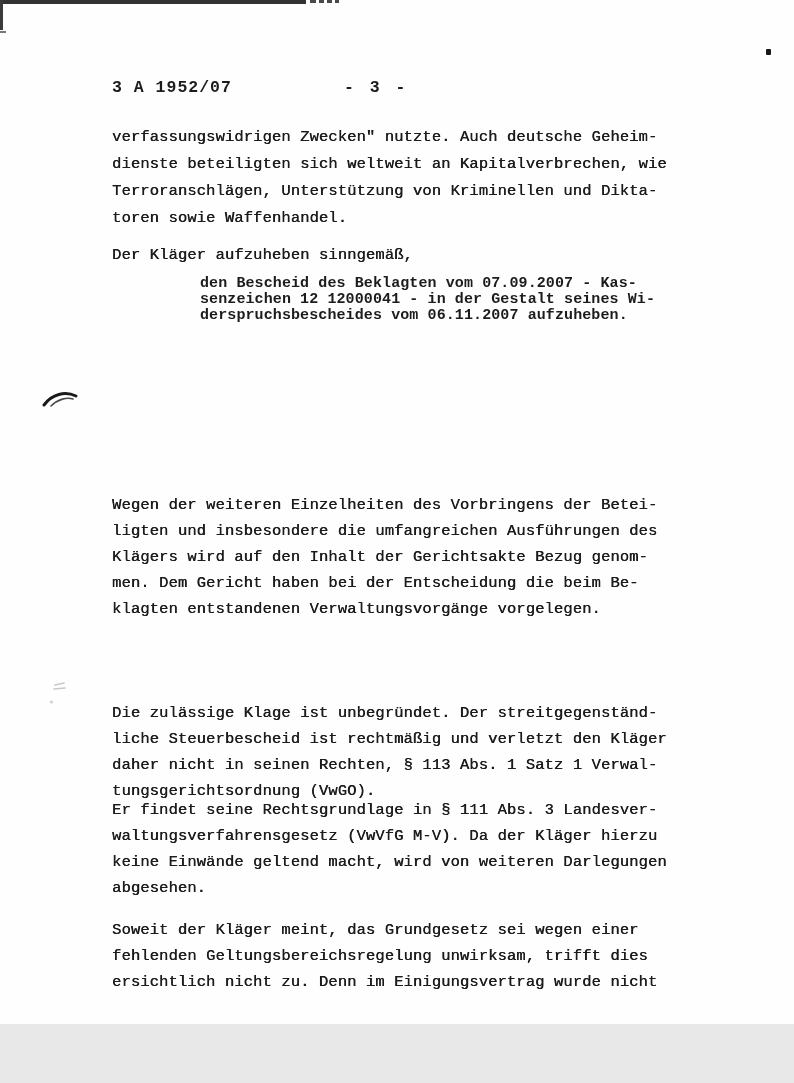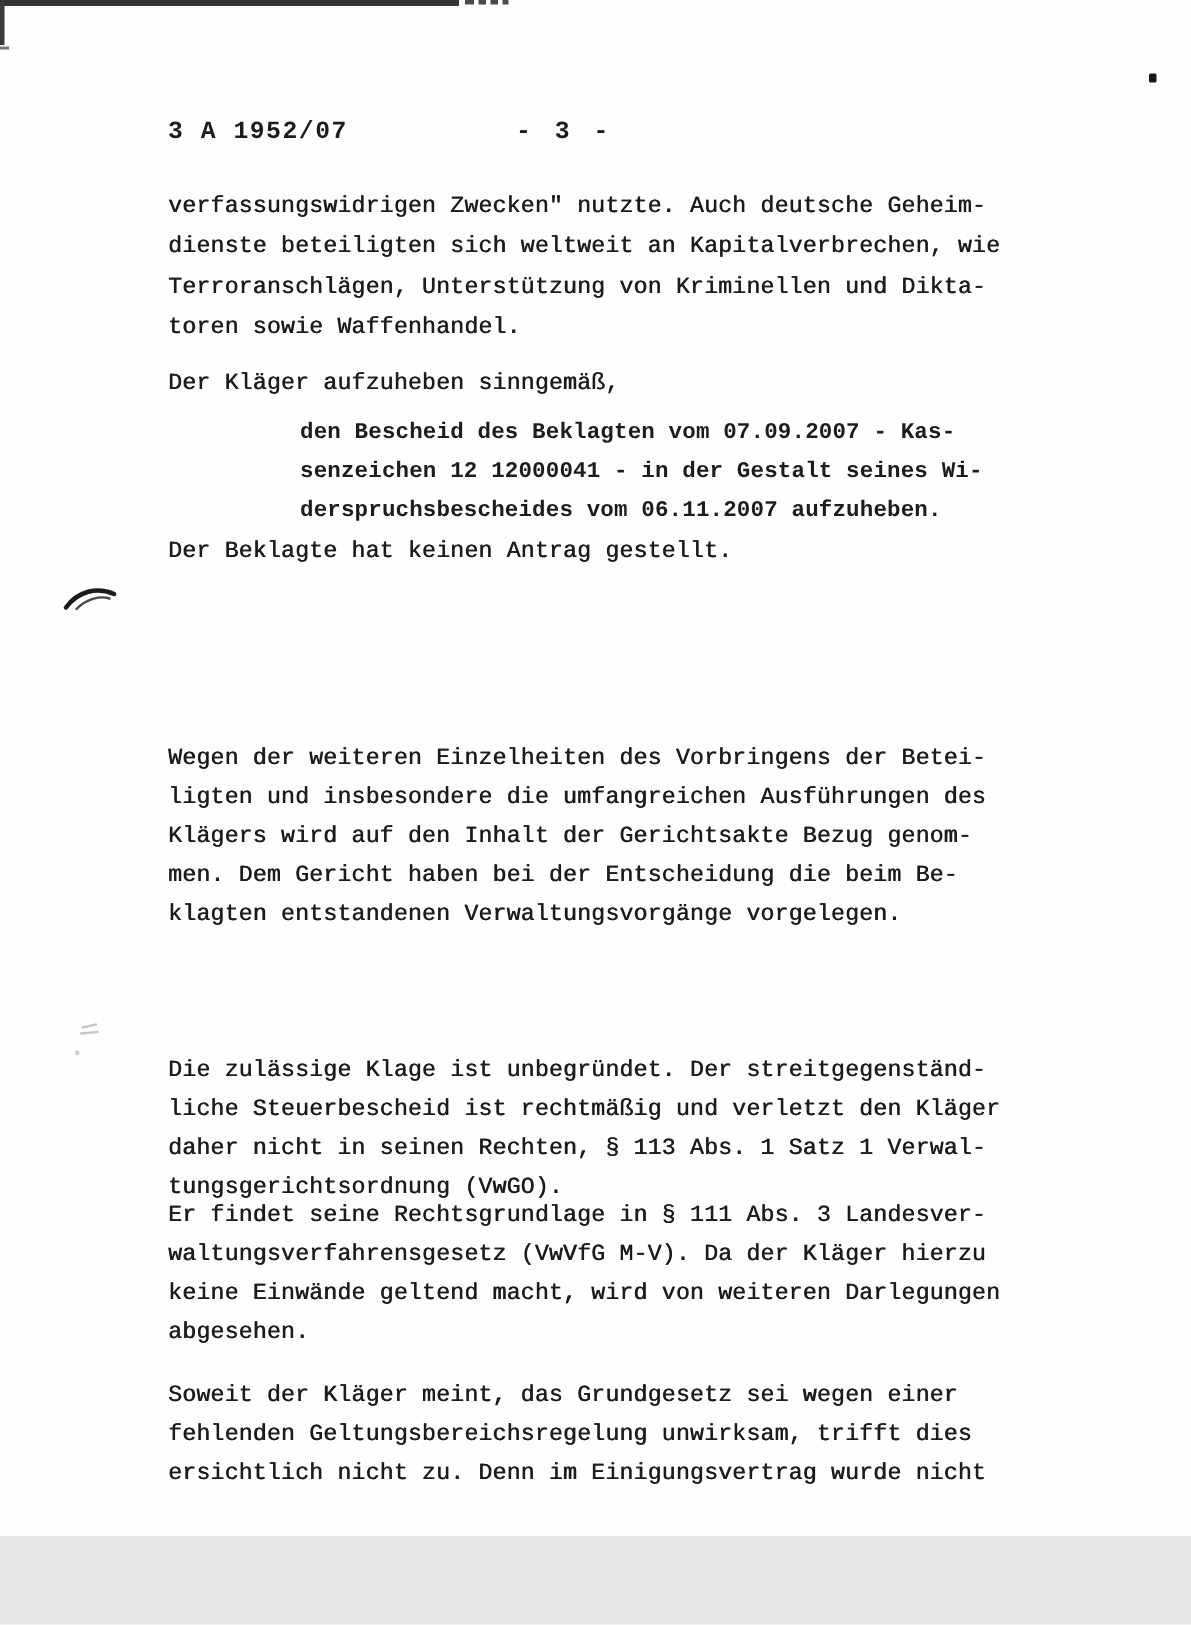--- a/index.html
+++ b/index.html
@@ -25,21 +25,21 @@
   .case-no{position:absolute;left:112px;top:0;}
   .page-no{position:absolute;left:344px;top:0;letter-spacing:3px;}
   .para{
     position:absolute;left:112px;
     white-space:pre;
     font-size:15.5px;line-height:26px;letter-spacing:0.1px;
     text-shadow:0.35px 0 0 currentColor;
   }
   .p1{top:124px;line-height:27px;}
   .p2{top:242px;}
-  .petition{top:276px;left:200px;font-weight:bold;font-size:15px;line-height:26px;text-shadow:none;}
+  .petition{top:276px;left:200px;font-weight:bold;font-size:15px;line-height:16px;text-shadow:none;}
   .p3{top:354px;}
   .p4{top:399px;}
   .p5{top:492px;}
   .heading{
     position:absolute;left:334px;top:636px;
     font-weight:bold;font-size:15px;line-height:22px;letter-spacing:0.6px;
     text-decoration:underline;text-decoration-thickness:2px;text-underline-offset:3px;
     white-space:pre;
   }
   .p6{top:700px;}
@@ -69,21 +69,20 @@
   </div>
 
   <div class="para p1">verfassungswidrigen Zwecken" nutzte. Auch deutsche Geheim-
 dienste beteiligten sich weltweit an Kapitalverbrechen, wie
 Terroranschlägen, Unterstützung von Kriminellen und Dikta-
 toren sowie Waffenhandel.</div>
   <div class="para p2">Der Kläger aufzuheben sinngemäß,</div>
   <div class="para petition">den Bescheid des Beklagten vom 07.09.2007 - Kas-
 senzeichen 12 12000041 - in der Gestalt seines Wi-
 derspruchsbescheides vom 06.11.2007 aufzuheben.</div>
-  <div class="para p3">Der Beklagte hat keinen Antrag gestellt.</div>
   <div class="para p5">Wegen der weiteren Einzelheiten des Vorbringens der Betei-
 ligten und insbesondere die umfangreichen Ausführungen des
 Klägers wird auf den Inhalt der Gerichtsakte Bezug genom-
 men. Dem Gericht haben bei der Entscheidung die beim Be-
 klagten entstandenen Verwaltungsvorgänge vorgelegen.</div>
   <div class="para p6">Die zulässige Klage ist unbegründet. Der streitgegenständ-
 liche Steuerbescheid ist rechtmäßig und verletzt den Kläger
 daher nicht in seinen Rechten, § 113 Abs. 1 Satz 1 Verwal-
 tungsgerichtsordnung (VwGO).</div>
   <div class="para p7">Er findet seine Rechtsgrundlage in § 111 Abs. 3 Landesver-

